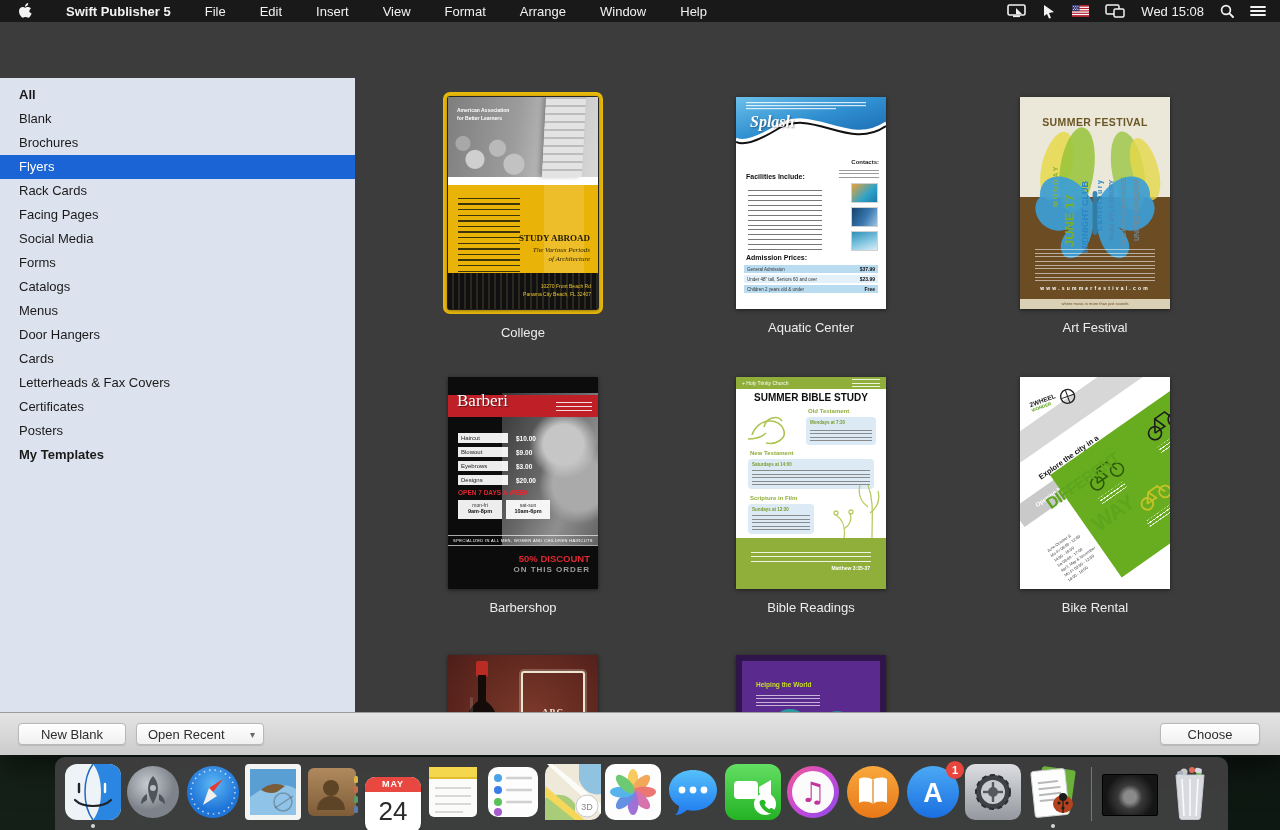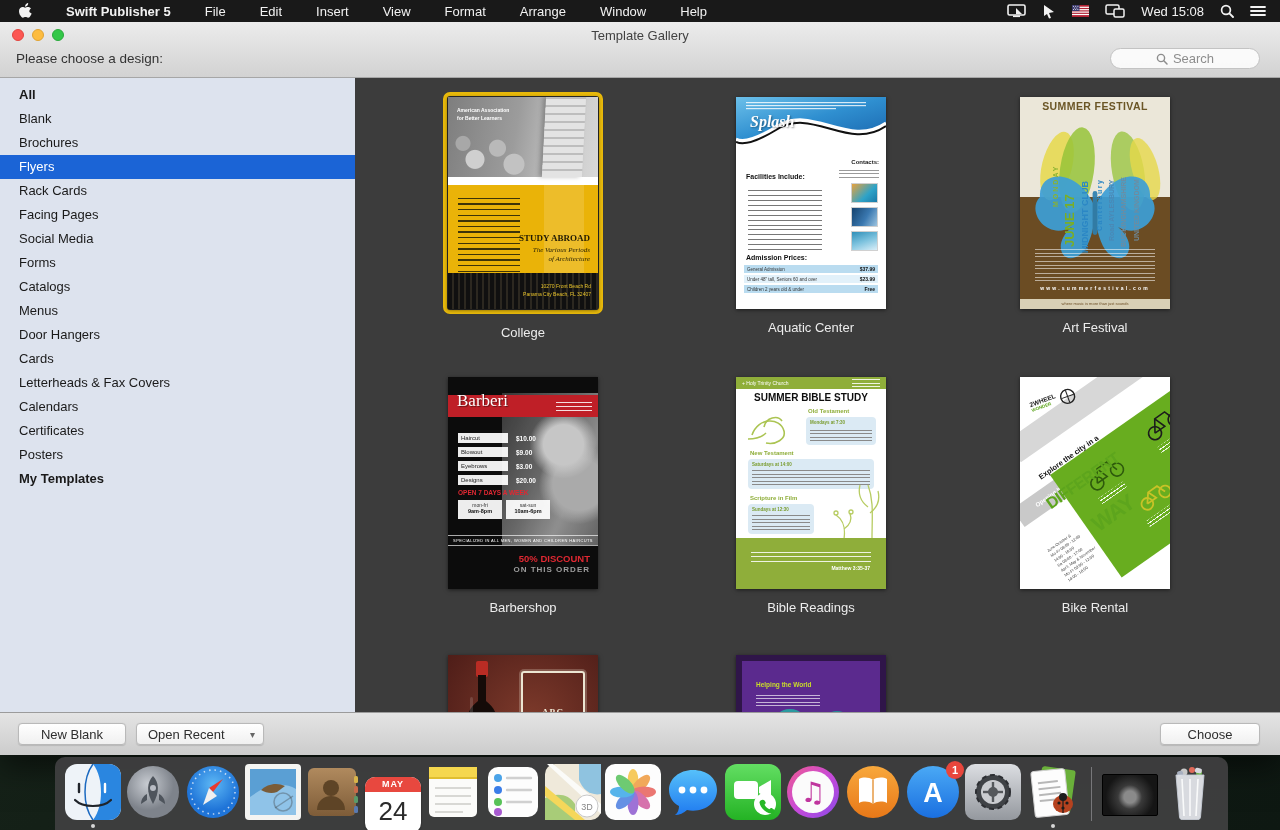--- a/index.html
+++ b/index.html
@@ -93,21 +93,21 @@
   .aq-ph { position:absolute; right:8px; width:27px; height:20px; border:1px solid #d0d0d0; }
   .aq-adm { position:absolute; top:157px; left:10px; font-weight:bold; font-size:7px; color:#111; }
   .aq-row { position:absolute; left:8px; width:134px; height:8px; display:flex; justify-content:space-between; align-items:center; padding:0 3px; }
   .aq-row .n { font-size:4.5px; color:#333; }
   .aq-row .p { font-size:5px; font-weight:bold; color:#111; }
 
   
   .art-top { position:absolute; top:0; left:0; right:0; height:100px; background:#ebe7d9; }
   .art-bot { position:absolute; top:100px; left:0; right:0; bottom:10px; background:#6b4c23; }
   .art-strip { position:absolute; bottom:0; left:0; right:0; height:10px; background:#d9d0b6; text-align:center; font-size:4px; color:#6b4c23; line-height:10px; }
-  .art-title { position:absolute; top:3px; left:0; right:0; text-align:center; font-weight:bold; font-size:10.5px; color:#6b5626; letter-spacing:.4px; }
+  .art-title { position:absolute; top:19px; left:0; right:0; text-align:center; font-weight:bold; font-size:10.5px; color:#6b5626; letter-spacing:.4px; }
   .vword { position:absolute; writing-mode:vertical-rl; transform:rotate(180deg); white-space:nowrap; font-weight:bold; }
   .art-blob { position:absolute; border-radius:50%; }
   .art-par { position:absolute; left:15px; width:120px; height:8px;
     background:repeating-linear-gradient(0deg,rgba(255,255,255,.55) 0 1px,transparent 1px 3.4px); }
   .art-url { position:absolute; top:188px; left:0; right:0; text-align:center; color:#fff; font-size:5px; letter-spacing:2.2px; font-weight:bold; }
 
   
   .bb-bg { position:absolute; inset:0; background:#0c0c0c; }
   .bb-photo { position:absolute; top:16px; right:0; width:96px; height:152px;
     background:
@@ -265,54 +265,35 @@
             <line x1="1" y1="2" x2="15" y2="2"></line>
             <line x1="1" y1="6" x2="15" y2="6"></line>
             <line x1="1" y1="10" x2="15" y2="10"></line>
           </g>
         </svg>
     </span>
   </div>
 </div>
 
 <div id="window">
-  <div id="chrome">
-    <div class="tlights">
-      <div class="tl red"></div>
-      <div class="tl yellow"></div>
-      <div class="tl green"></div>
-    </div>
-    <div id="win-title">Template Gallery</div>
-    <div id="prompt">Please choose a design:</div>
-    <div id="searchfield">
-      <span class="sicon">
-        <svg width="12" height="12" viewBox="0 0 12 12">
-            <circle cx="5" cy="5" r="3.6" fill="none" stroke="#8d8d8d" stroke-width="1.4"></circle>
-            <line x1="7.8" y1="7.8" x2="11" y2="11" stroke="#8d8d8d" stroke-width="1.5" stroke-linecap="round"></line>
-          </svg>
-      </span>
-      <span>Search</span>
-    </div>
-  </div>
 
   <div id="sidebar">
     <div class="side-item bold">All</div>
     <div class="side-item">Blank</div>
     <div class="side-item">Brochures</div>
     <div class="side-item selected">Flyers</div>
     <div class="side-item">Rack Cards</div>
     <div class="side-item">Facing Pages</div>
     <div class="side-item">Social Media</div>
     <div class="side-item">Forms</div>
     <div class="side-item">Catalogs</div>
     <div class="side-item">Menus</div>
     <div class="side-item">Door Hangers</div>
     <div class="side-item">Cards</div>
     <div class="side-item">Letterheads &amp; Fax Covers</div>
-    <div class="side-item">Calendars</div>
     <div class="side-item">Certificates</div>
     <div class="side-item">Posters</div>
     <div class="side-item bold">My Templates</div>
   </div>
 
   <div id="gallery">
 
     <div class="cell" style="left:88px; top:14px;">
       <div class="selframe">
         <div class="thumb">

